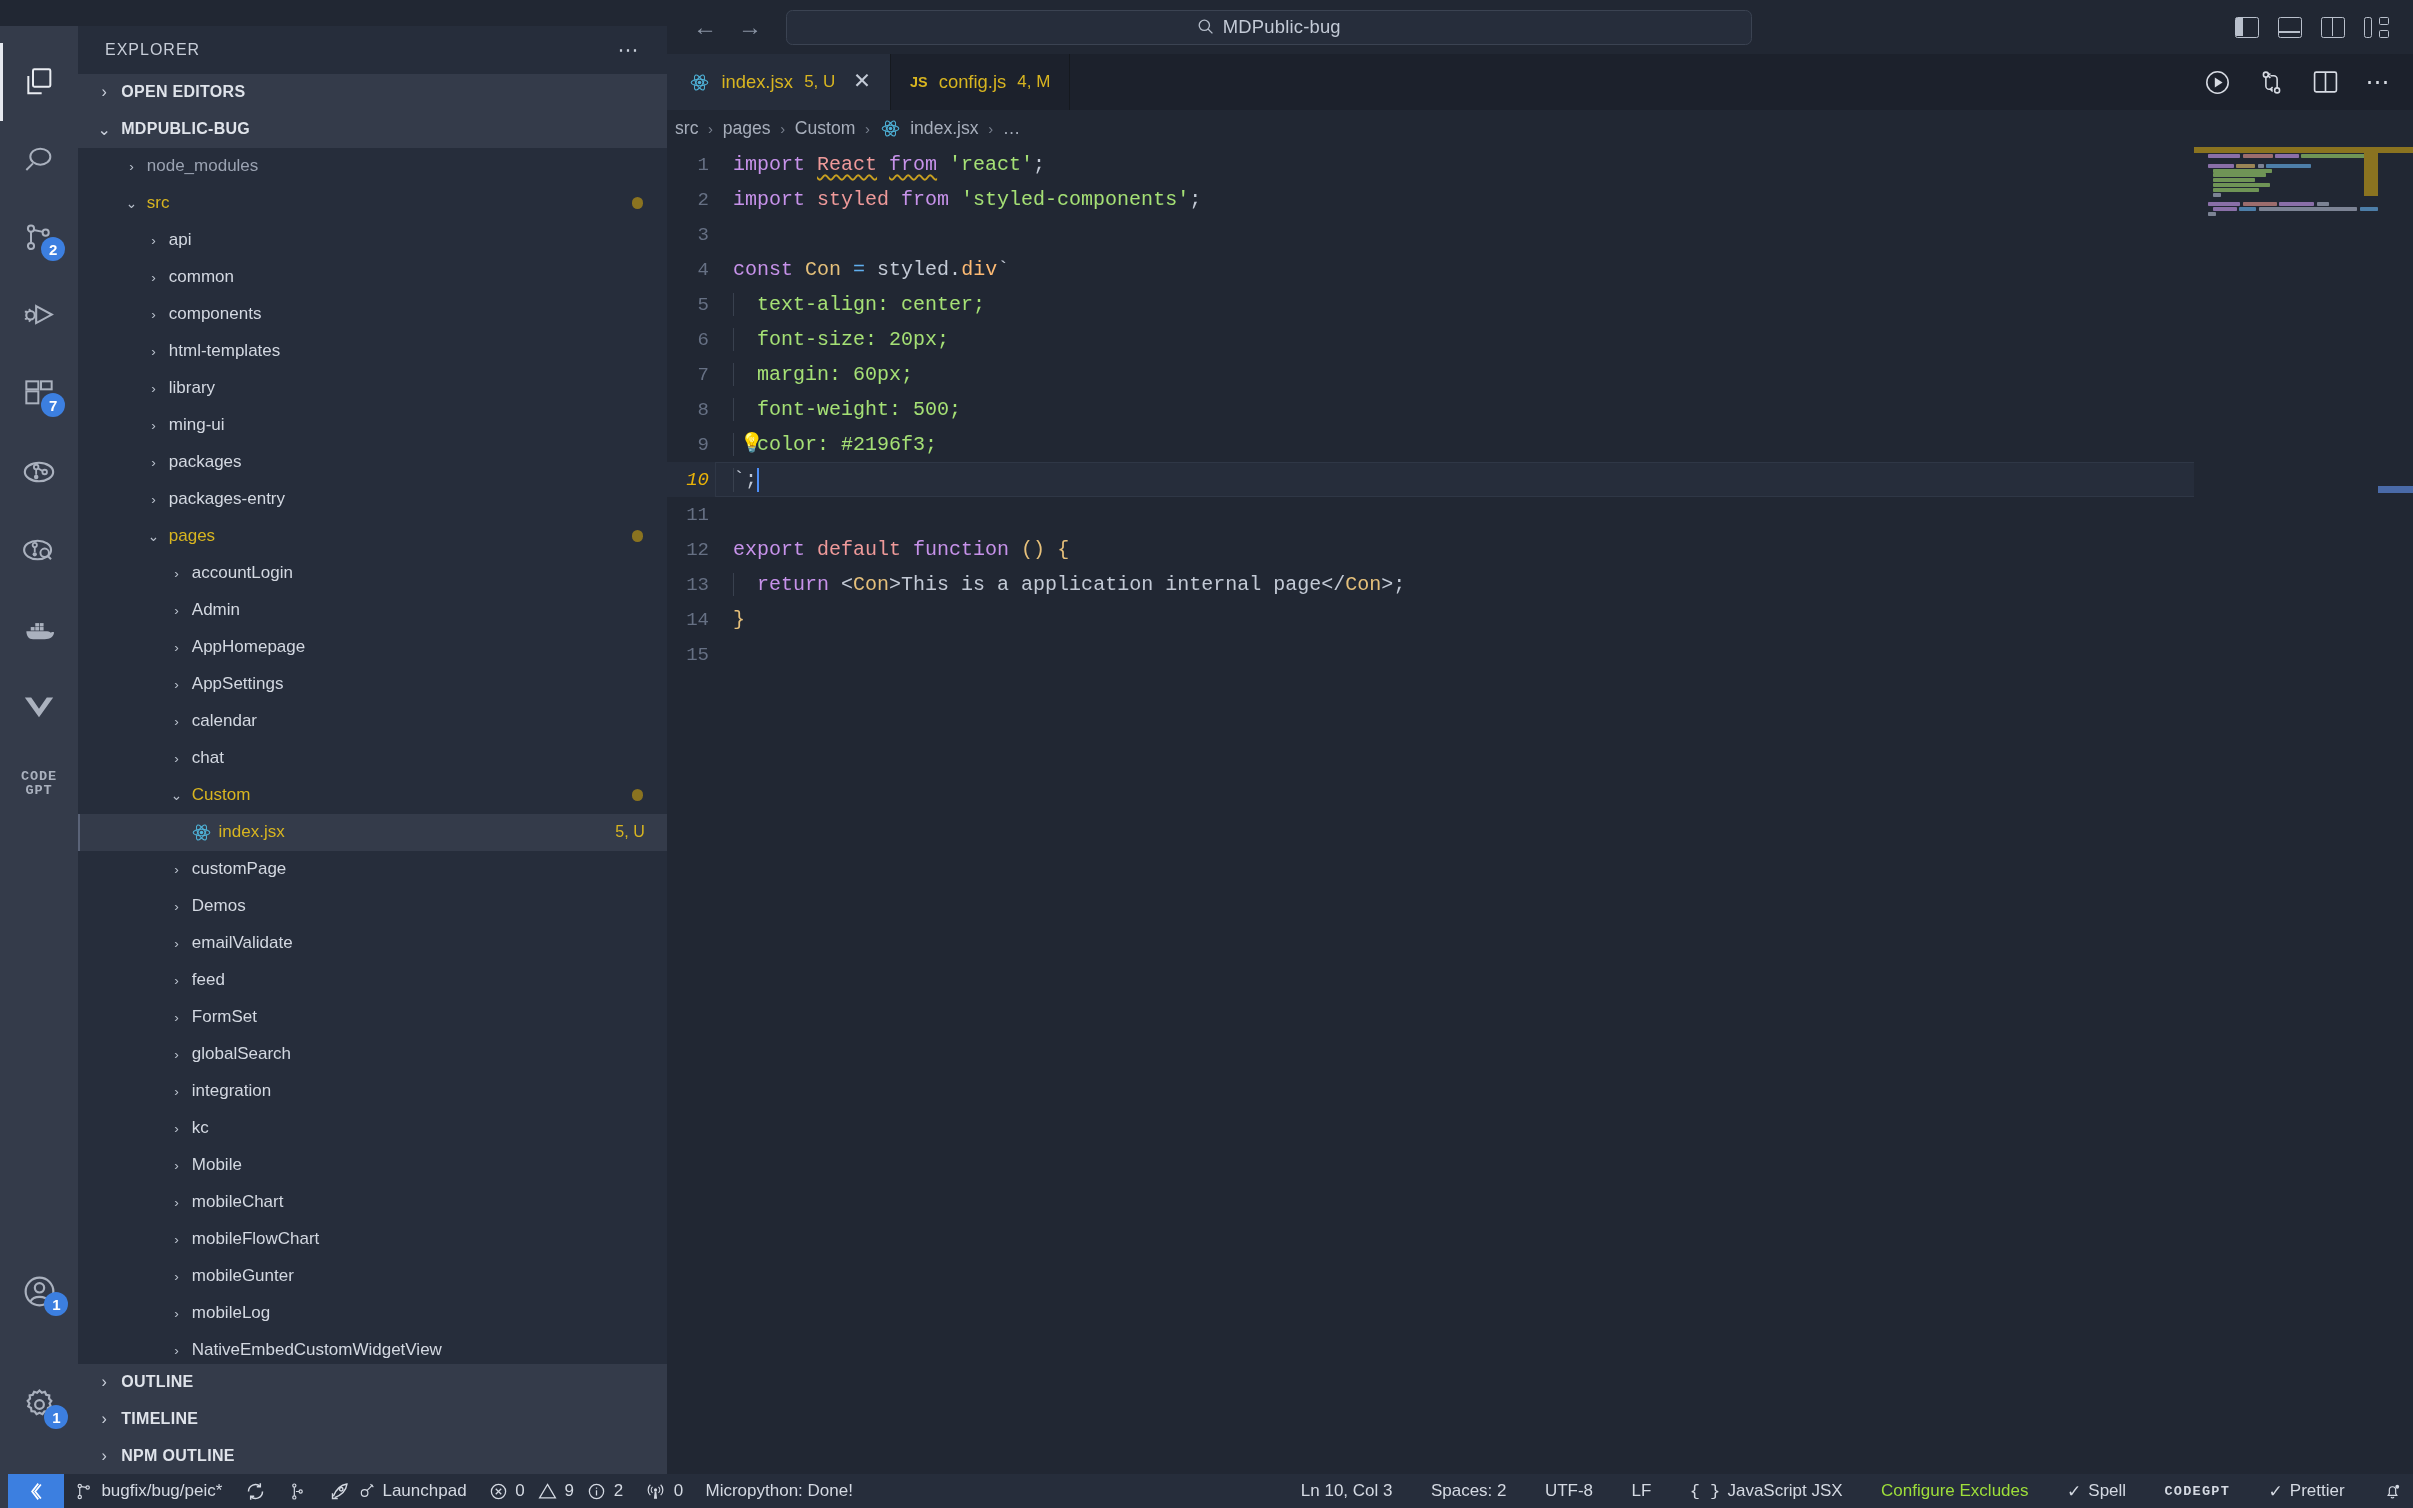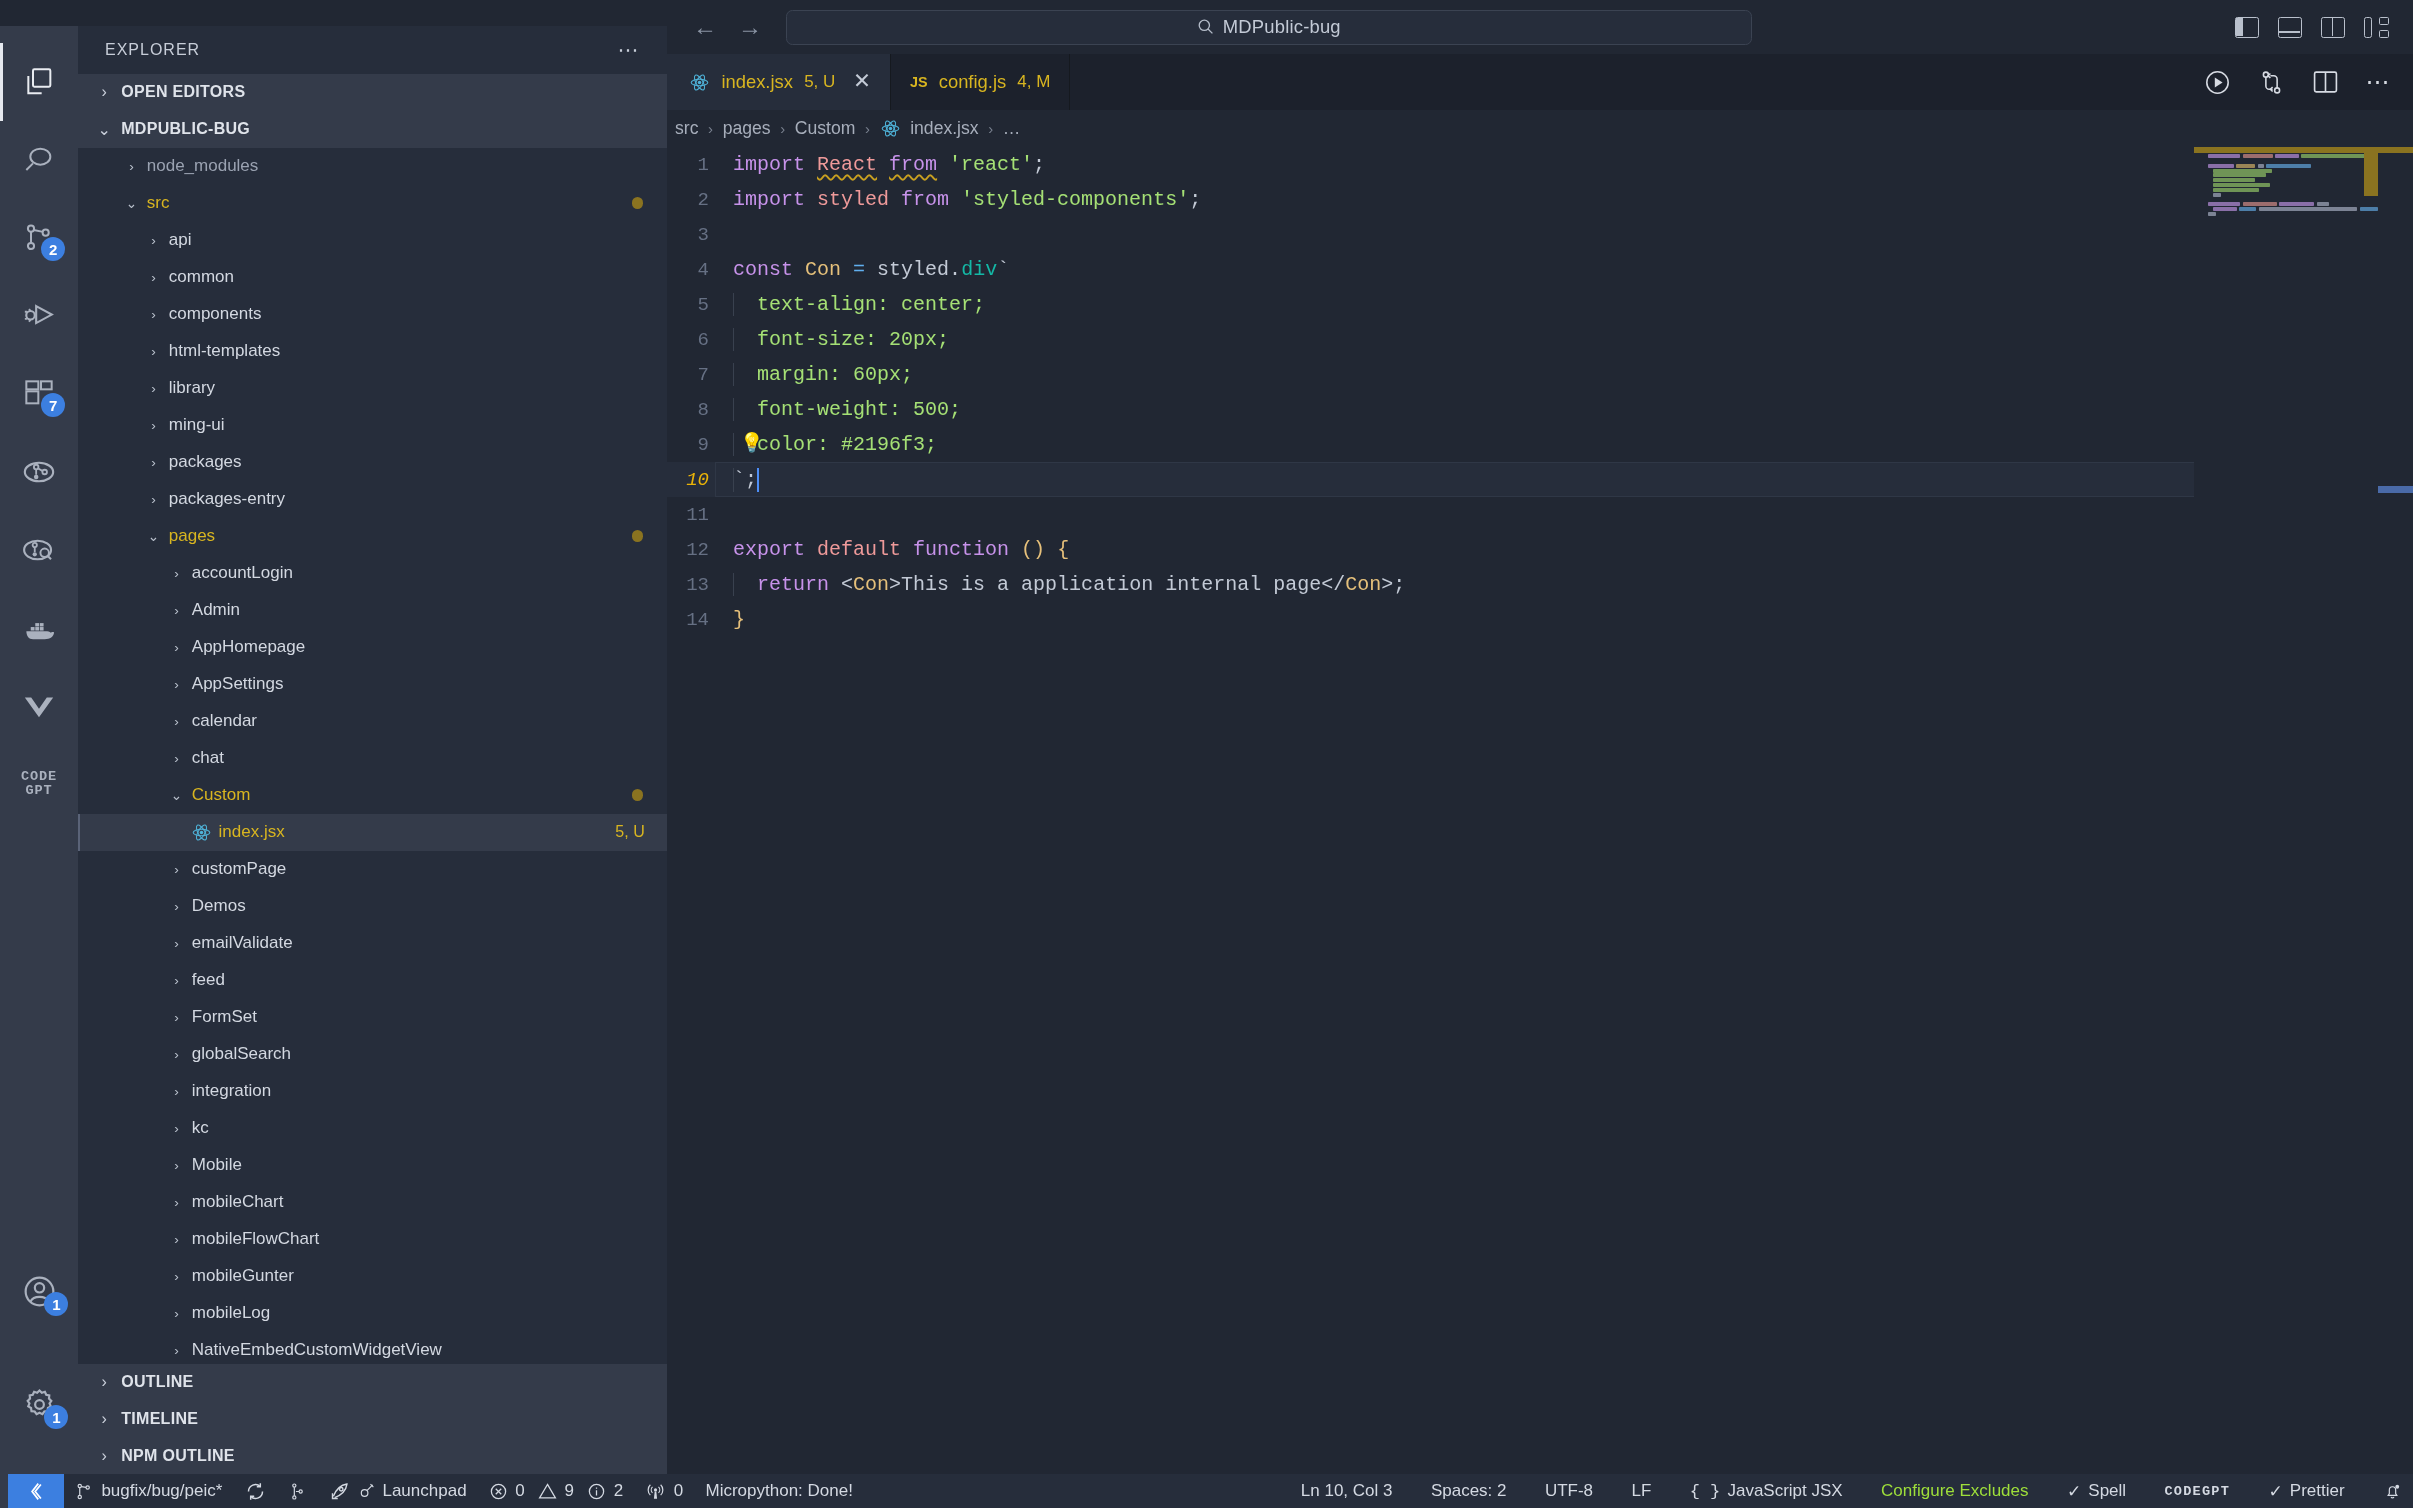--- a/index.html
+++ b/index.html
@@ -179,21 +179,21 @@
     text-decoration-thickness: 1.6px; text-underline-offset: 4px;
   }
 
   
   .t-kw { color: #c792ea; }
   .t-cls { color: #ef9a9a; }
   .t-str { color: #a5e075; }
   .t-plain { color: #c3cad6; }
   .t-var { color: #e5c07b; }
   .t-prop { color: #a5e075; }
-  .t-tag { color: #14b8a6; }
+  .t-tag { color: #fdba74; }
   .t-punc { color: #e6c07b; }
   .t-op { color: #61afef; }
   .t-jsxtag { color: #e5c07b; }
   .t-text { color: #c3cad6; }
 
   
   .minimap {
     position: absolute; right: 35px; top: 93px; width: 184px; bottom: 0;
     background: #212733; overflow: hidden;
   }
@@ -610,20 +610,21 @@
           <div class="code-line"><span class="ln">5</span><span class="code-txt">  <span class="t-prop">text-align: center;</span><span class="ind-guide" style="left: 0px;"></span></span></div>
           <div class="code-line"><span class="ln">6</span><span class="code-txt">  <span class="t-prop">font-size: 20px;</span><span class="ind-guide" style="left: 0px;"></span></span></div>
           <div class="code-line"><span class="ln">7</span><span class="code-txt">  <span class="t-prop">margin: 60px;</span><span class="ind-guide" style="left: 0px;"></span></span></div>
           <div class="code-line"><span class="ln">8</span><span class="code-txt">  <span class="t-prop">font-weight: 500;</span><span class="ind-guide" style="left: 0px;"></span></span></div>
           <div class="code-line"><span class="ln">9</span><span class="bulb">💡</span><span class="code-txt">  <span class="t-prop">color: #2196f3;</span><span class="ind-guide" style="left: 0px;"></span></span></div>
           <div class="code-line curline"><span class="ln cur">10</span><span class="code-txt"><span class="t-plain">`;</span><span class="cursor-bar"></span><span class="ind-guide" style="left: 0px;"></span></span></div>
           <div class="code-line"><span class="ln">11</span><span class="code-txt"></span></div>
           <div class="code-line"><span class="ln">12</span><span class="code-txt"><span class="t-kw">export</span> <span class="t-cls">default</span> <span class="t-kw">function</span> <span class="t-punc">()</span> <span class="t-punc">{</span></span></div>
           <div class="code-line"><span class="ln">13</span><span class="code-txt">  <span class="t-kw">return</span> <span class="t-plain">&lt;</span><span class="t-jsxtag">Con</span><span class="t-plain">&gt;</span><span class="t-text">This is a application internal page</span><span class="t-plain">&lt;/</span><span class="t-jsxtag">Con</span><span class="t-plain">&gt;</span><span class="t-plain">;</span><span class="ind-guide" style="left: 0px;"></span></span></div>
           <div class="code-line"><span class="ln">14</span><span class="code-txt"><span class="t-punc">}</span></span></div>
+          <div class="code-line"><span class="ln">15</span><span class="code-txt"></span></div>
         </div>
     </div>
 
     <div class="minimap">
       <div class="mm-hl"></div>
       <div id="mm-body" style="padding-top:1.6px;">
           <div class="mm-line">
             <span class="mm-seg" style="width: 19px; background: rgb(124, 131, 148);"></span>
             <span class="mm-seg" style="width: 17.6px; background: rgb(124, 131, 148);"></span>
             <span class="mm-seg" style="width: 42px; background: rgb(138, 111, 168);"></span>

